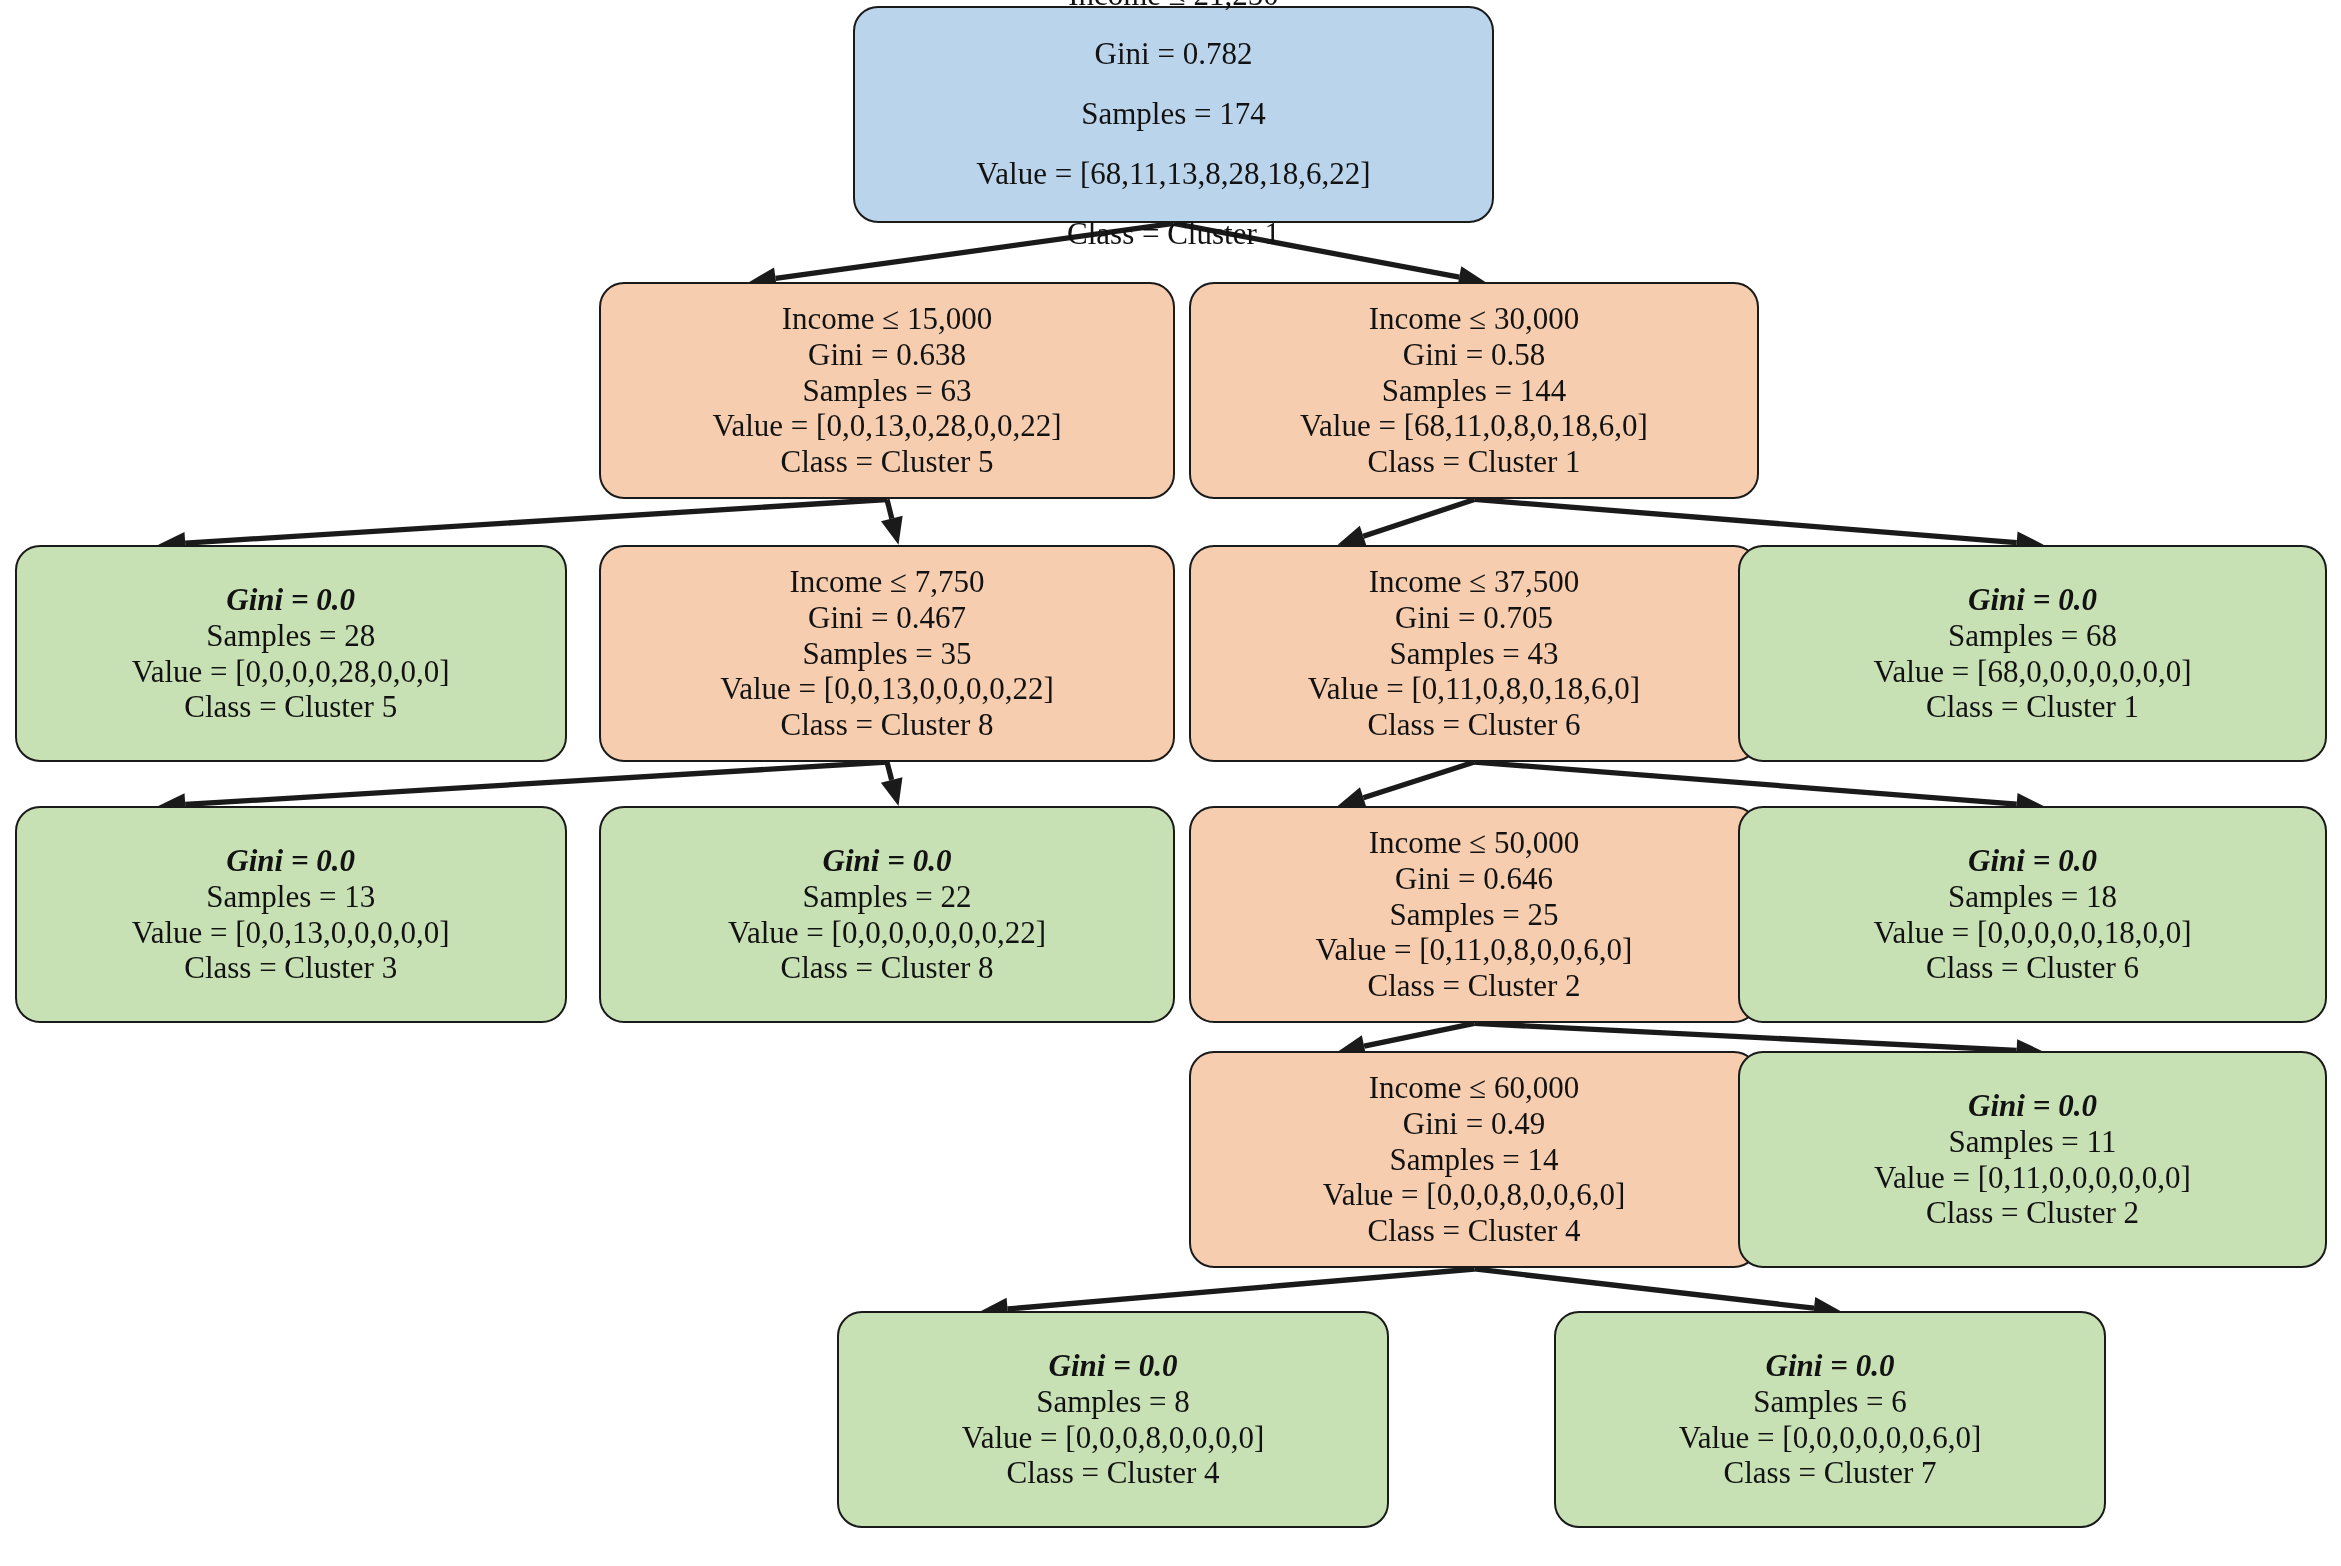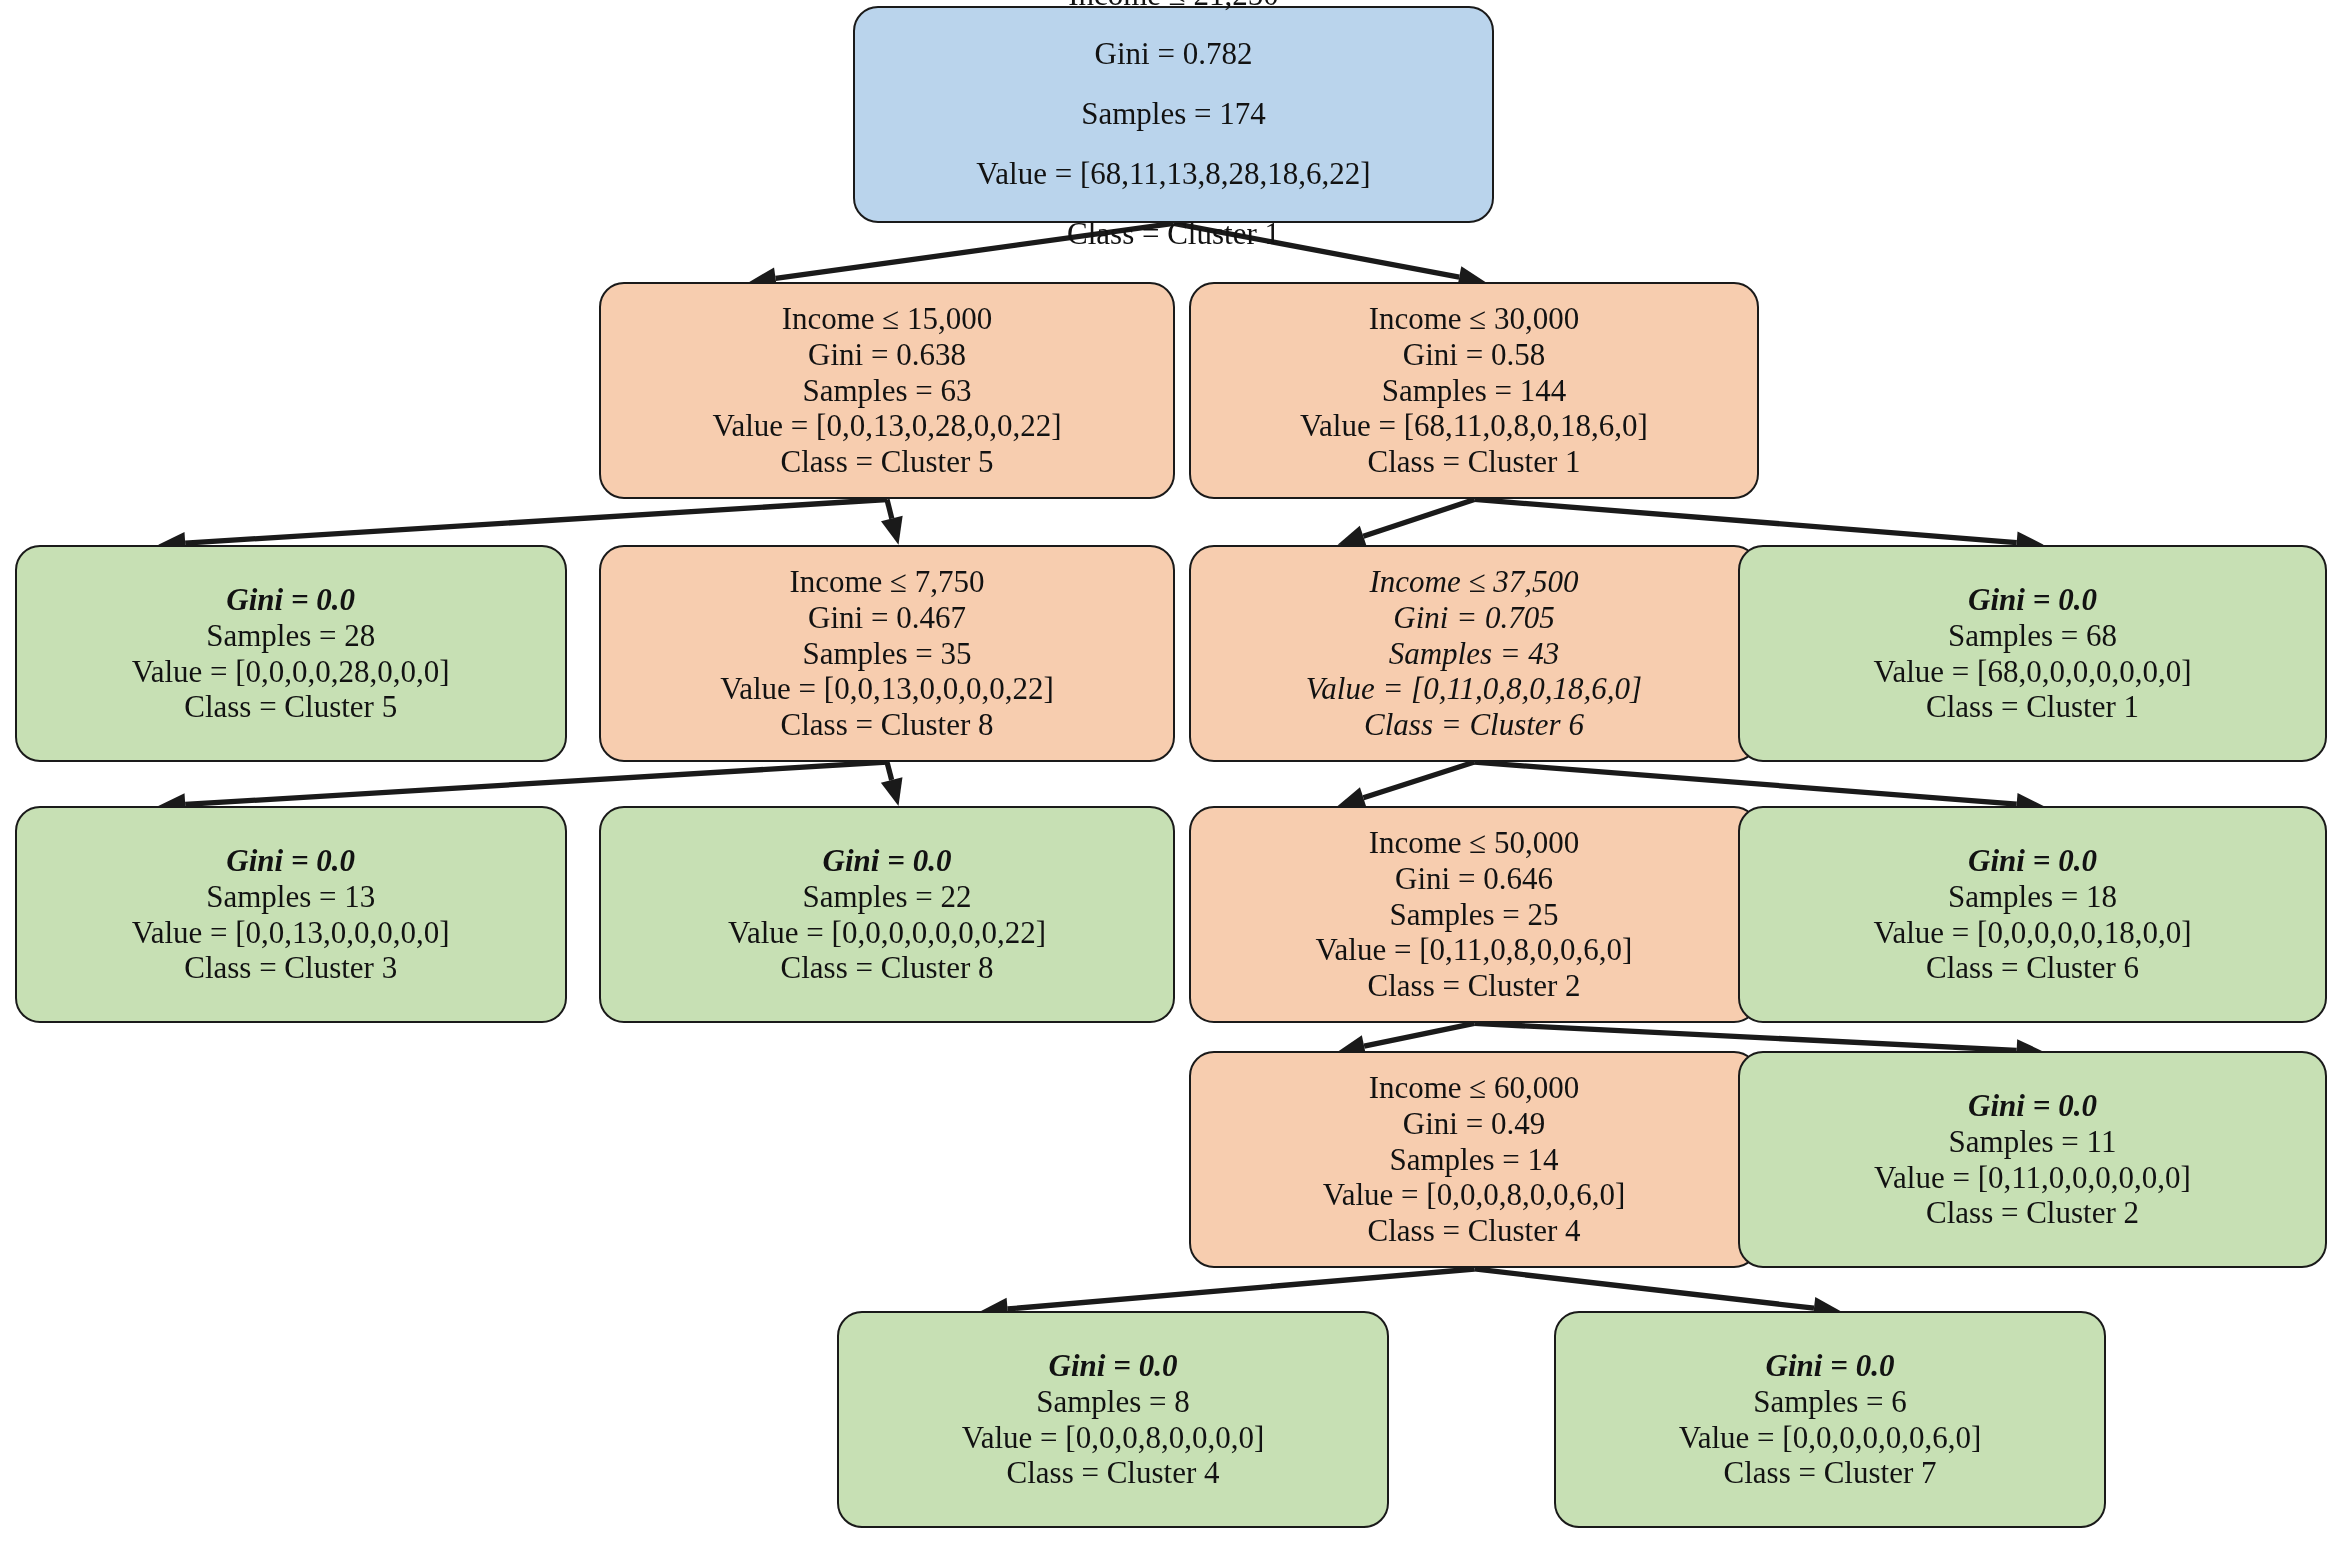--- a/index.html
+++ b/index.html
@@ -77,21 +77,21 @@
         <span class="ln">Value = [0,0,0,0,28,0,0,0]</span>
         <span class="ln">Class = Cluster 5</span>
       </div>
       <div class="node n-split" style="left: 599px; top: 545px; width: 576px; height: 217px;">
         <span class="ln">Income ≤ 7,750</span>
         <span class="ln">Gini = 0.467</span>
         <span class="ln">Samples = 35</span>
         <span class="ln">Value = [0,0,13,0,0,0,0,22]</span>
         <span class="ln">Class = Cluster 8</span>
       </div>
-      <div class="node n-split" style="left: 1189px; top: 545px; width: 570px; height: 217px; font-style: italic;">
+      <div class="node n-split" style="left: 1189px; top: 545px; width: 570px; height: 217px;">
         <span class="ln">Income ≤ 37,500</span>
         <span class="ln">Gini = 0.705</span>
         <span class="ln">Samples = 43</span>
         <span class="ln">Value = [0,11,0,8,0,18,6,0]</span>
         <span class="ln">Class = Cluster 6</span>
       </div>
       <div class="node n-leaf" style="left: 1738px; top: 545px; width: 589px; height: 217px;">
         <span class="ln bold">Gini = 0.0</span>
         <span class="ln">Samples = 68</span>
         <span class="ln">Value = [68,0,0,0,0,0,0,0]</span>

